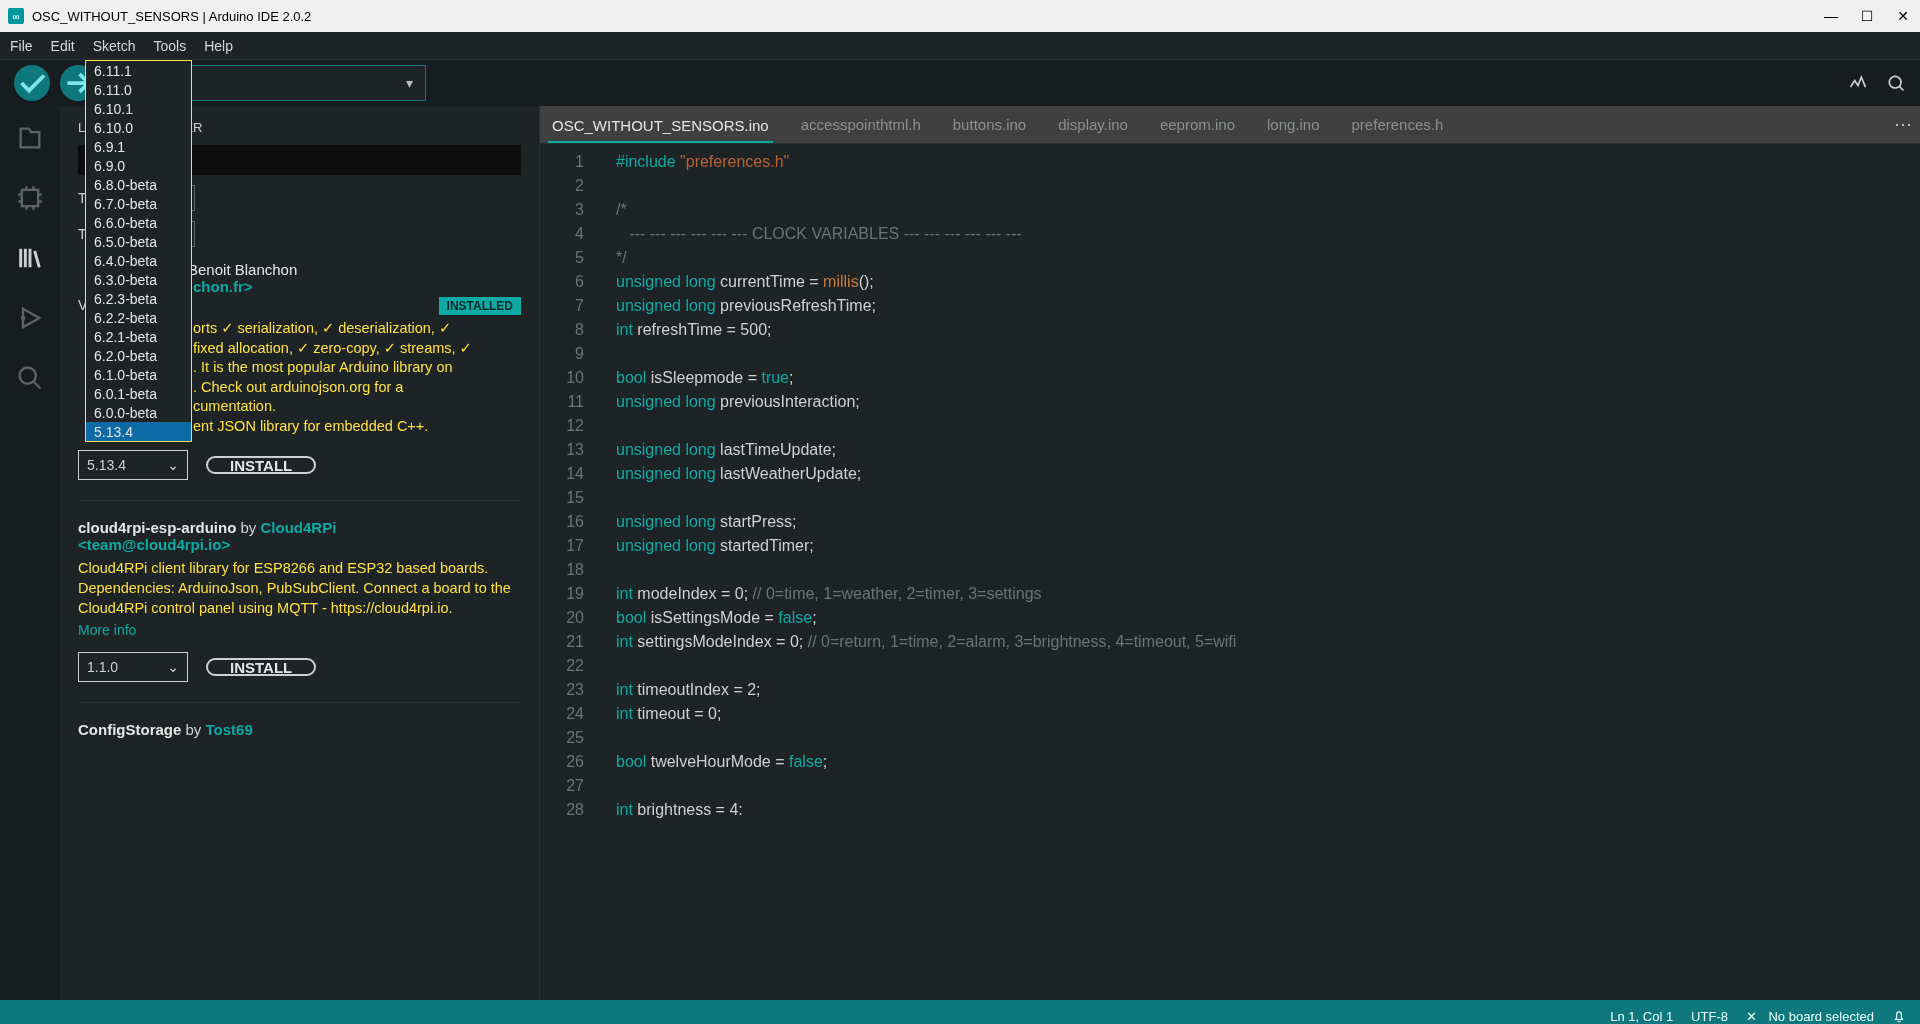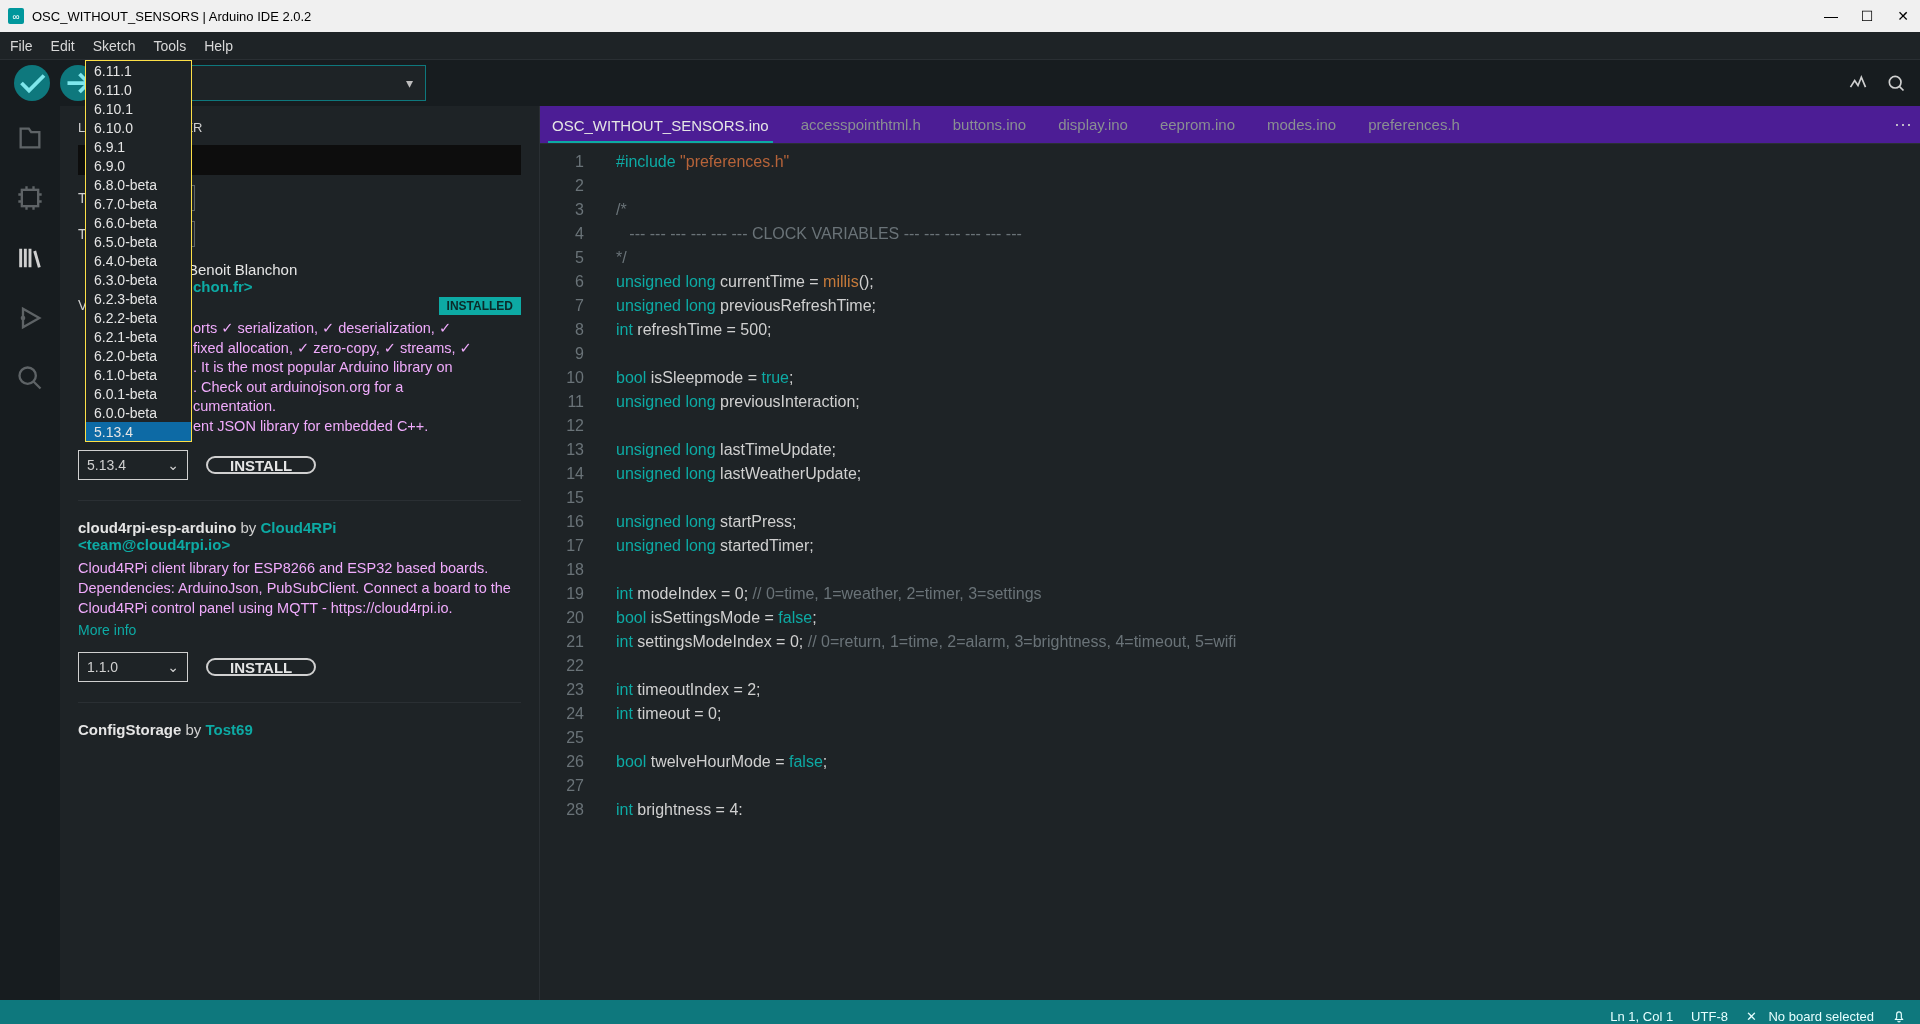--- a/index.html
+++ b/index.html
@@ -38,32 +38,32 @@
 
 .lib-list { flex: 1; overflow: hidden; padding: 14px 18px 0 18px; position: relative; }
 .lib-card { padding-bottom: 20px; border-bottom: 1px solid #2a2f33; margin-bottom: 18px; }
 .lib-name { font-size: 15px; color: #e5e5e5; }
 .lib-name b { font-weight: 600; }
 .lib-by { color: #d0d0d0; }
 .lib-auth { color: #0daaa4; font-weight: 600; }
 .lib-email { color: #0daaa4; font-weight: 600; font-size: 15px; }
 .lib-ver { font-size: 14px; color: #cfcfcf; margin-top: 2px; }
 .installed-badge { float: right; background: #0daaa4; color: #0b2a29; font-size: 12px; font-weight: 700; padding: 2px 8px; }
-.lib-desc { font-size: 14.5px; color: #f0abfc; margin-top: 6px; line-height: 1.35; }
+.lib-desc { font-size: 14.5px; color: #fde047; margin-top: 6px; line-height: 1.35; }
 .more-info { color: #0daaa4; font-size: 14px; margin-top: 4px; cursor: pointer; }
 .lib-actions { display: flex; gap: 18px; align-items: center; margin-top: 14px; }
 .ver-sel { height: 30px; width: 110px; border: 1px solid #d0d0d0; background: transparent; color: #d0d0d0; display: flex; align-items: center; justify-content: space-between; padding: 0 8px; font-size: 14px; }
 .install-btn { height: 18px; padding: 0 22px; border: 2px solid #d0d0d0; border-radius: 18px; background: transparent; color: #e5e5e5; font-size: 15px; font-weight: 700; display: flex; align-items: center; cursor: pointer; }
 
 .dropdown { position: absolute; top: 0; left: 0; width: 107px; background: #1e2326; border: 1px solid #fde047; z-index: 50; max-height: 440px; overflow: hidden; margin-left: 11px; }
 .dd-item { padding: 1.5px 8px; font-size: 14px; color: #e5e5e5; cursor: default; }
 .dd-item.sel { background: #0d6aa5; }
 
 .editor-zone { flex: 1; display: flex; flex-direction: column; background: #1e2326; }
-.tabs { height: 38px; display: flex; align-items: center; background: #4c1d95; border-bottom: 1px solid #2a2f33; padding: 0 8px; gap: 24px; }
+.tabs { height: 38px; display: flex; align-items: center; background: #404040; border-bottom: 1px solid #2a2f33; padding: 0 8px; gap: 24px; }
 .tab { font-size: 15px; color: #8a8f92; padding: 0 4px; cursor: pointer; }
 .tab.active { color: #e5e5e5; border-bottom: 2px solid #0daaa4; padding-bottom: 7px; margin-bottom: -10px; }
 .tab-more { color: #d0d0d0; font-size: 18px; margin-left: auto; cursor: pointer; }
 
 .code { flex: 1; display: flex; font-family: "Consolas","Courier New",monospace; font-size: 16px; line-height: 24px; overflow: hidden; }
 .gutter { width: 60px; text-align: right; padding: 6px 16px 0 0; color: #6a7378; background: #1e2326; }
 .src { flex: 1; padding: 6px 0 0 16px; white-space: pre; color: #d0d0d0; }
 .k { color: #0daaa4; }
 .s { color: #b66339; }
 .f { color: #c67a3a; }
@@ -252,21 +252,21 @@
     </div>
   </div>
 
   <div class="editor-zone">
     <div class="tabs" id="tabs">
         <div class="tab active">OSC_WITHOUT_SENSORS.ino</div>
         <div class="tab">accesspointhtml.h</div>
         <div class="tab">buttons.ino</div>
         <div class="tab">display.ino</div>
         <div class="tab">eeprom.ino</div>
-        <div class="tab">modes.ino</div>
+        <div class="tab">long.ino</div>
         <div class="tab">preferences.h</div>
         <div class="tab-more">···</div>
       </div>
     <div class="code">
       <div class="gutter" id="gutter">
           <div>1</div>
           <div>2</div>
           <div>3</div>
           <div>4</div>
           <div>5</div>

